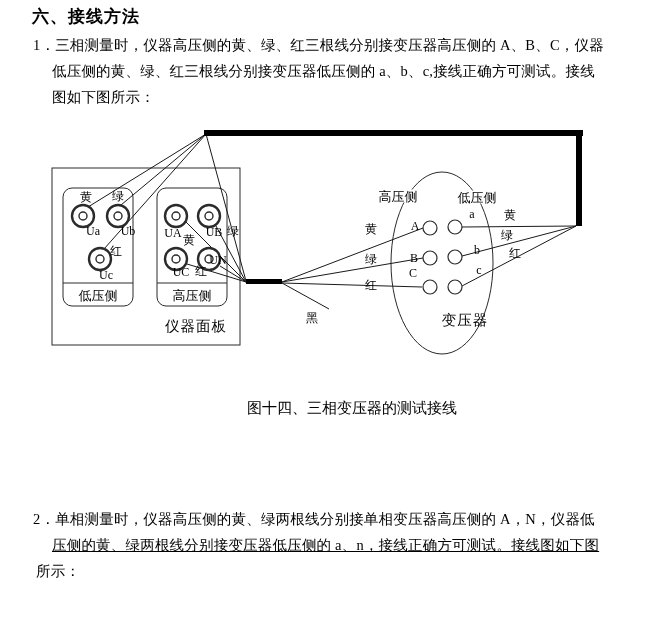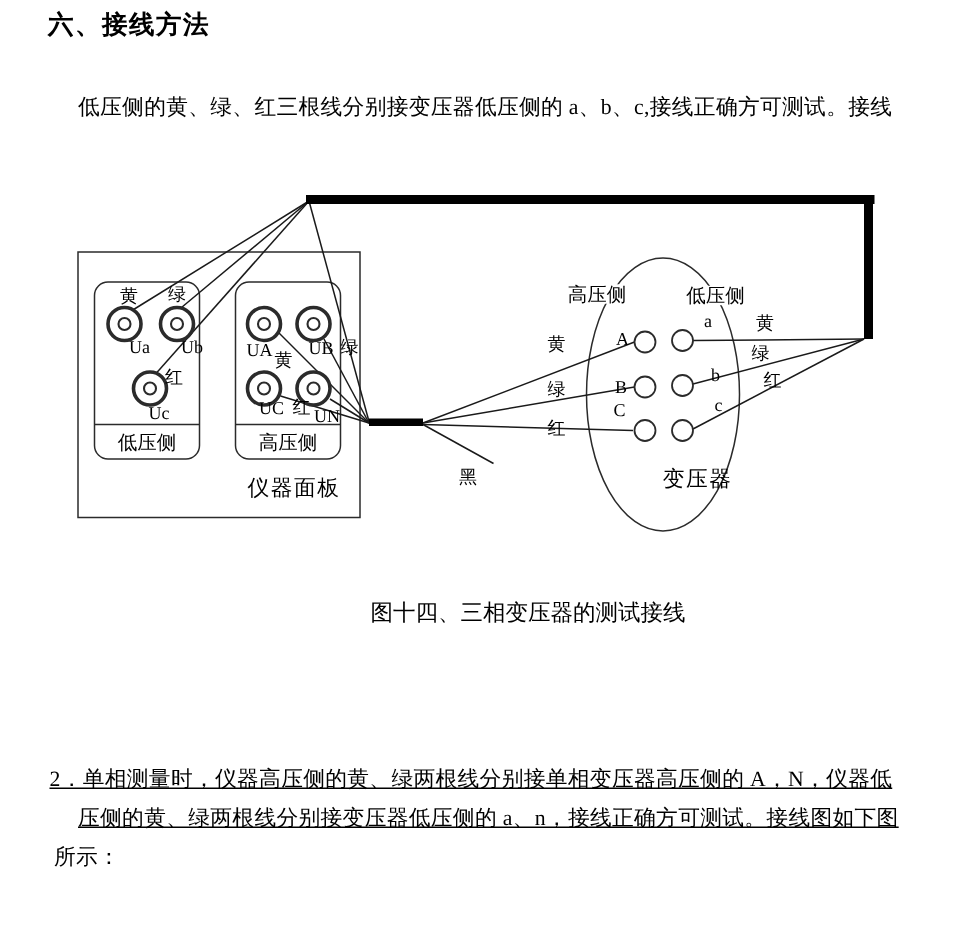--- a/index.html
+++ b/index.html
@@ -19,25 +19,27 @@
   .mask{background:#fff;padding:0 2px;}
   svg{position:absolute;left:0;top:0;}
 </style>
 </head>
 <body>
 
 <div class="page">
 
   <div class="abs doc-title" style="left:32px;top:5px;">六、接线方法</div>
 
+  <div class="abs body-line" style="left:33px;top:36px;">1．三相测量时，仪器高压侧的黄、绿、红三根线分别接变压器高压侧的 A、B、C，仪器</div>
   <div class="abs body-line" style="left:52px;top:62px;">低压侧的黄、绿、红三根线分别接变压器低压侧的 a、b、c,接线正确方可测试。接线</div>
+  <div class="abs body-line" style="left:52px;top:88px;">图如下图所示：</div>
 
   <div class="abs caption" style="top:399px;">图十四、三相变压器的测试接线</div>
 
-  <div class="abs body-line" style="left:33px;top:510px;text-decoration:underline;">2．单相测量时，仪器高压侧的黄、绿两根线分别接单相变压器高压侧的 A，N，仪器低</div>
+  <div class="abs body-line" style="left:33px;top:510px;">2．单相测量时，仪器高压侧的黄、绿两根线分别接单相变压器高压侧的 A，N，仪器低</div>
   <div class="abs body-line" style="left:52px;top:536px;text-decoration:underline;">压侧的黄、绿两根线分别接变压器低压侧的 a、n，接线正确方可测试。接线图如下图</div>
   <div class="abs body-line" style="left:36px;top:562px;">所示：</div>
 
   <svg width="647" height="623" viewBox="0 0 647 623">
 
     <ellipse cx="442" cy="263" rx="51" ry="91" fill="none" stroke="#2b2b2b" stroke-width="1"></ellipse>
 
     <g fill="none" stroke="#2b2b2b" stroke-width="1">
       <rect x="52" y="168" width="188" height="177"></rect>
       <rect x="63" y="188" width="70" height="118" rx="9"></rect>
@@ -108,21 +110,21 @@
   <div class="abs dlabel" style="left:116px;top:251px;">红</div>
   <div class="abs dlabel-id" style="left:106px;top:275px;">Uc</div>
   <div class="abs dlabel-box" style="left:98px;top:295px;">低压侧</div>
 
   <div class="abs dlabel-id" style="left:173px;top:233px;">UA</div>
   <div class="abs dlabel" style="left:189px;top:240px;">黄</div>
   <div class="abs dlabel-id" style="left:214px;top:232px;">UB</div>
   <div class="abs dlabel" style="left:233px;top:231px;">绿</div>
   <div class="abs dlabel-id" style="left:181px;top:272px;">UC</div>
   <div class="abs dlabel" style="left:201px;top:271px;">红</div>
-  <div class="abs dlabel-id" style="left:218px;top:277px;">UN</div>
+  <div class="abs dlabel-id" style="left:218px;top:260px;">UN</div>
   <div class="abs dlabel-box" style="left:192px;top:295px;">高压侧</div>
 
   <div class="abs dlabel-big" style="left:164px;top:326px;margin-left:32px;">仪器面板</div>
 
   <div class="abs dlabel" style="left:312px;top:318px;">黑</div>
 
   <div class="abs dlabel-box mask" style="left:398px;top:196px;">高压侧</div>
   <div class="abs dlabel-box mask" style="left:477px;top:197px;">低压侧</div>
 
   <div class="abs dlabel" style="left:371px;top:229px;">黄</div>

